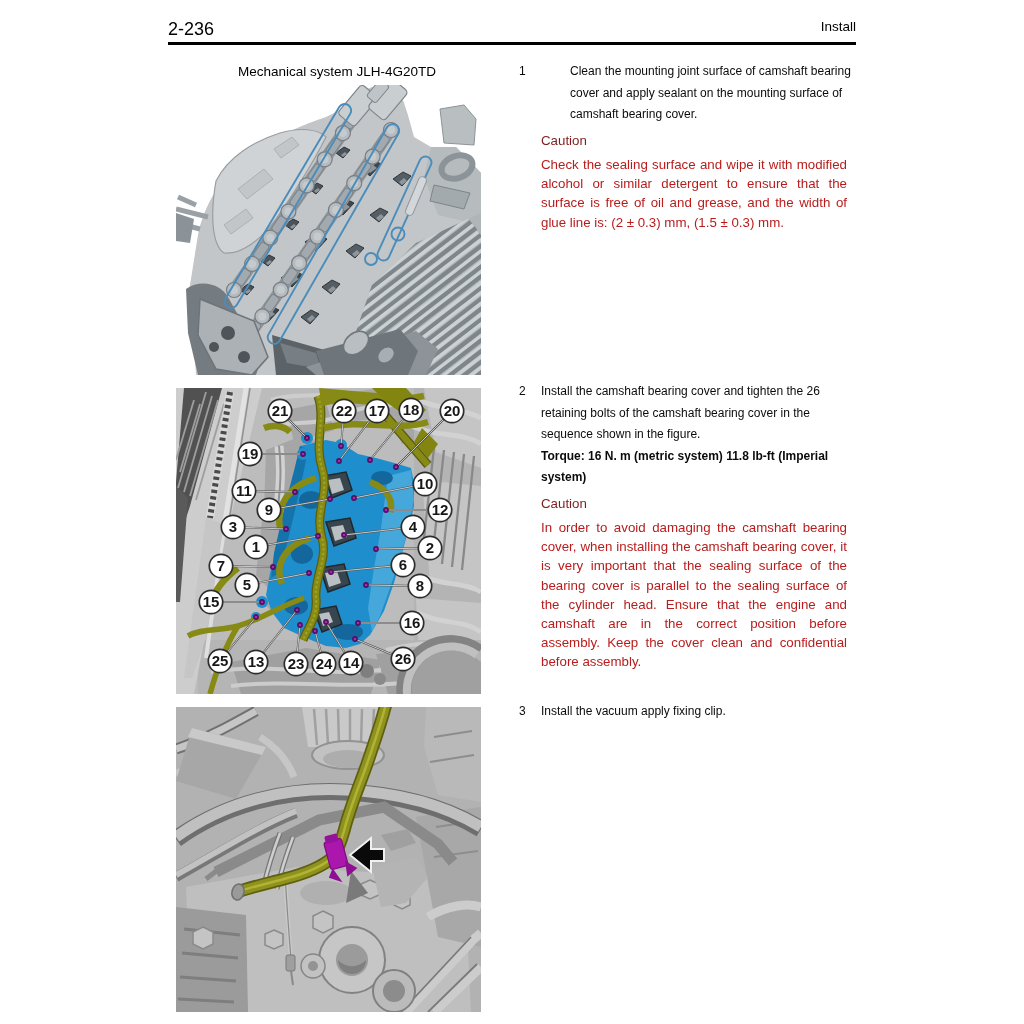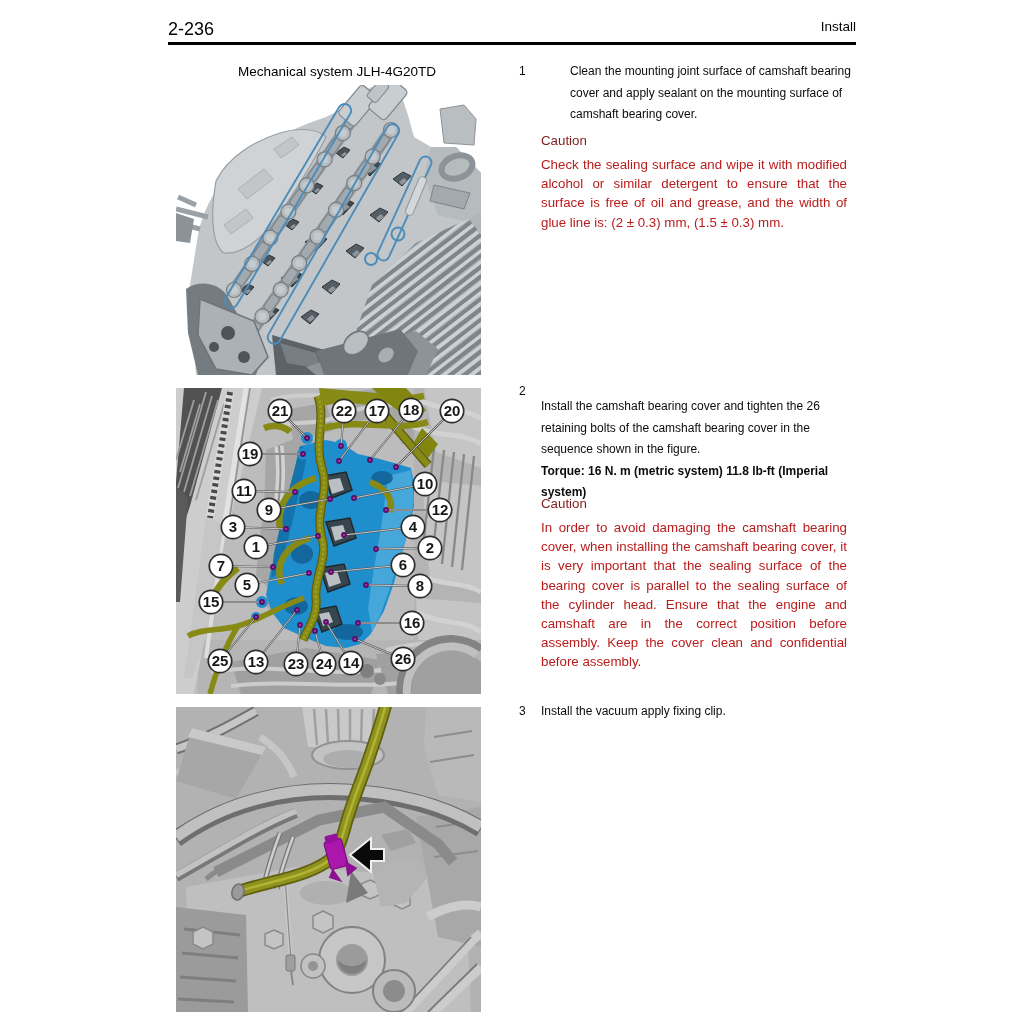--- a/index.html
+++ b/index.html
@@ -606,18 +606,18 @@
 <polygon points="174,148 195,131 195,142 208,142 208,154 195,154 195,165" fill="#0a0a0a" stroke="#f0f0f0" stroke-width="2"></polygon>
 </svg>
 </div>
 
 <div class="abs txt" style="left:519px;top:61px;">1</div>
 <div class="abs txt" style="left:570px;top:61px;width:308px;">Clean the mounting joint surface of camshaft bearing cover and apply sealant on the mounting surface of camshaft bearing cover.</div>
 <div class="abs txt blue" style="left:541px;top:130px;font-size:13.3px;">Caution</div>
 <div class="abs bpar" style="left:541px;top:155px;width:306px;">Check the sealing surface and wipe it with modified alcohol or similar detergent to ensure that the surface is free of oil and grease, and the width of glue line is: (2&nbsp;±&nbsp;0.3) mm, (1.5&nbsp;±&nbsp;0.3) mm.</div>
 
 <div class="abs txt" style="left:519px;top:381px;">2</div>
-<div class="abs txt" style="left:541px;top:396px;width:308px;">Install the camshaft bearing cover and tighten the 26 retaining bolts of the camshaft bearing cover in the sequence shown in the figure.<br><b>Torque: 16 N. m (metric system) 11.8 lb-ft (Imperial system)</b></div>
+<div class="abs txt" style="left:541px;top:381px;width:308px;">Install the camshaft bearing cover and tighten the 26 retaining bolts of the camshaft bearing cover in the sequence shown in the figure.<br><b>Torque: 16 N. m (metric system) 11.8 lb-ft (Imperial system)</b></div>
 <div class="abs txt blue" style="left:541px;top:493px;font-size:13.3px;">Caution</div>
 <div class="abs bpar" style="left:541px;top:518px;width:306px;">In order to avoid damaging the camshaft bearing cover, when installing the camshaft bearing cover, it is very important that the sealing surface of the bearing cover is parallel to the sealing surface of the cylinder head. Ensure that the engine and camshaft are in the correct position before assembly. Keep the cover clean and confidential before assembly.</div>
 
 <div class="abs txt" style="left:519px;top:701px;">3</div>
 <div class="abs txt" style="left:541px;top:701px;width:308px;">Install the vacuum apply fixing clip.</div>
 
 </body></html>

